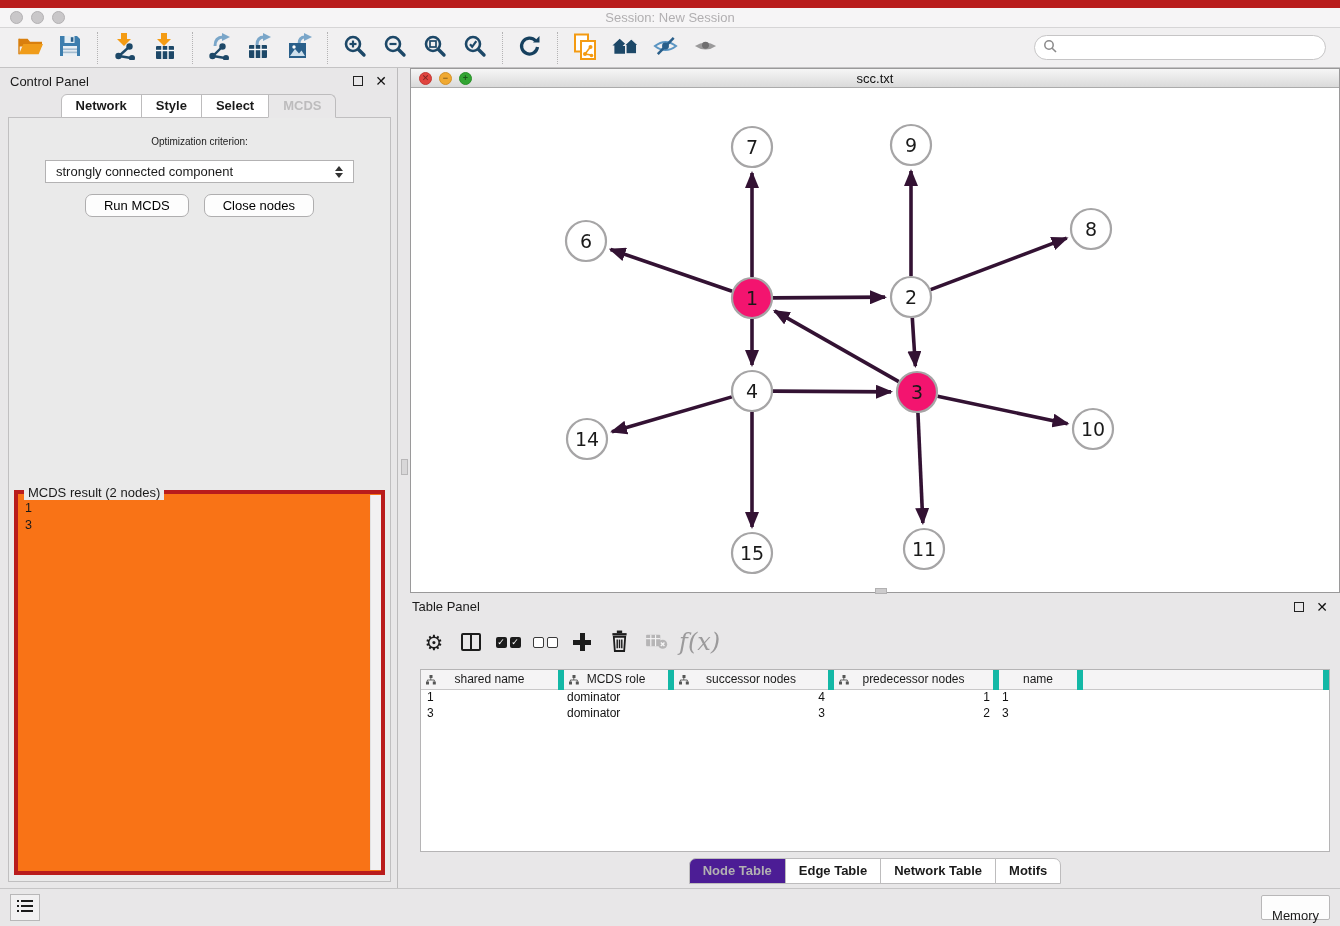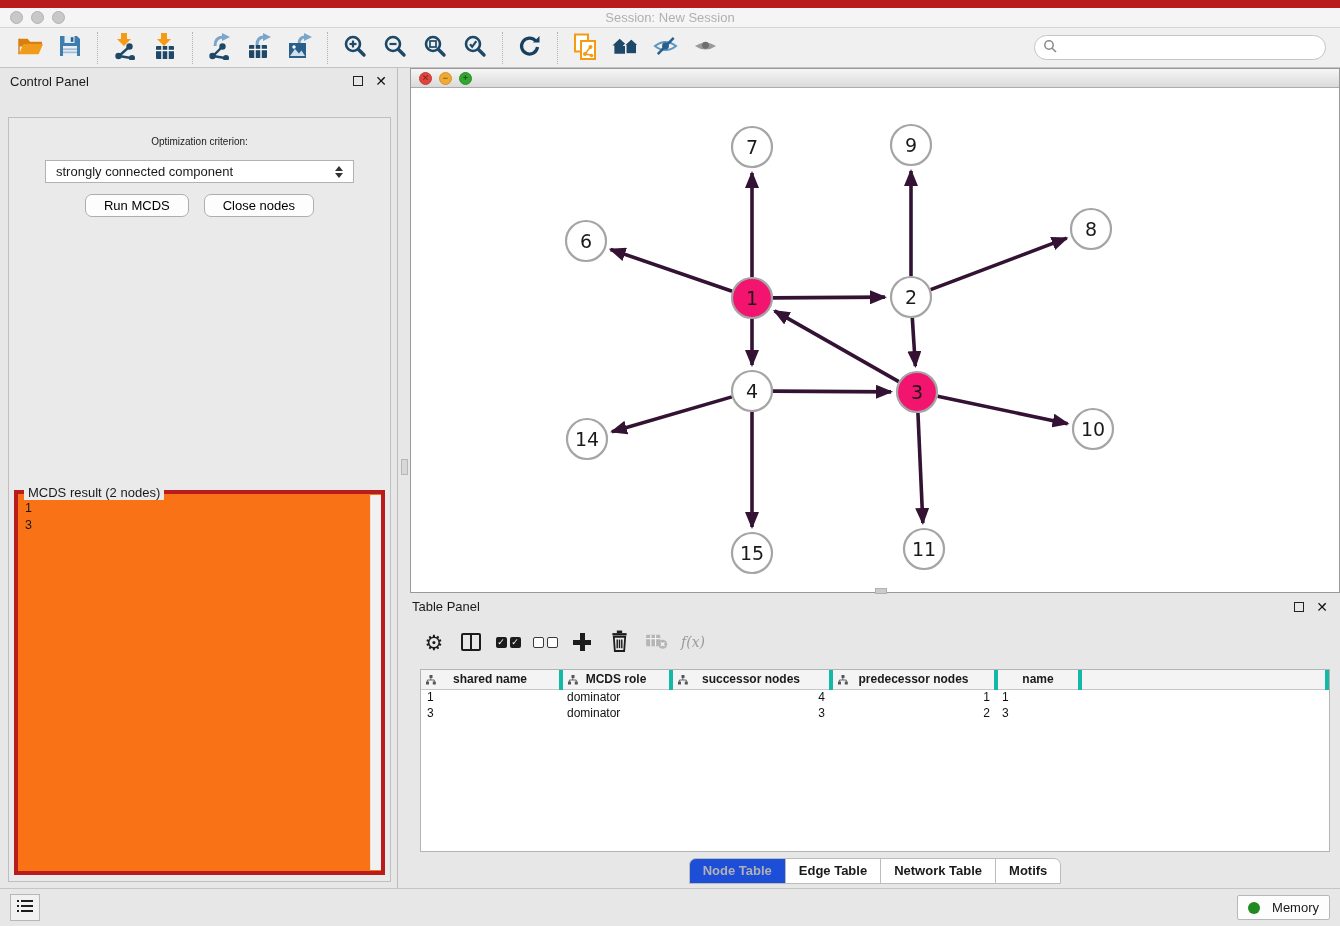--- a/index.html
+++ b/index.html
@@ -68,39 +68,39 @@
   .tt-btn { min-width:28px; height:34px; display:flex; align-items:center; justify-content:center; }
   .cols-ic { width:20px; height:18px; border:2.5px solid #1c1c1c; border-radius:2px; position:relative; }
   .cols-ic::after { content:""; position:absolute; left:50%; top:0; bottom:0; width:2.5px; margin-left:-1.25px; background:#1c1c1c; }
   .chk-pair { display:flex; gap:3px; }
   .chk { width:11px; height:11px; border-radius:2px; background:#1c1c1c; color:#fff; font-size:9px; font-weight:bold; display:flex; align-items:center; justify-content:center; }
   .unchk { width:11px; height:11px; border-radius:2px; border:1.6px solid #3a3a3a; background:#fff; }
   .plus-ic { position:relative; width:18px; height:18px; }
   .plus-ic::before, .plus-ic::after { content:""; position:absolute; background:#1c1c1c; }
   .plus-ic::before { left:7px; top:0; width:4.5px; height:18px; }
   .plus-ic::after { top:7px; left:0; height:4.5px; width:18px; }
-  .fx-label { font-family:"DejaVu Serif","Liberation Serif",serif; font-style:italic; font-size:14px; color:#9b9a9b; }
+  .fx-label { font-family:"DejaVu Serif","Liberation Serif",serif; font-style:italic; font-size:24px; color:#9b9a9b; }
   .gear-glyph { font-size:21px; color:#1c1c1c; line-height:1; }
   .table-wrap { flex:1; margin:5px 10px 0 10px; background:#fff; border:1px solid #b5b4b5; overflow:hidden; }
   table.data { border-collapse:collapse; width:100%; table-layout:fixed; font-size:12px; }
-  table.data th { background:#f5f4f5; border-right:4px solid #14b8a6; border-bottom:1px solid #c9c8c9; font-weight:bold; height:19px; position:relative; padding:0 4px; }
+  table.data th { background:#f5f4f5; border-right:6px solid #14b8a6; border-bottom:1px solid #c9c8c9; font-weight:normal; height:19px; position:relative; padding:0 4px; }
   table.data th .th-inner { display:flex; align-items:center; justify-content:center; gap:4px; }
   table.data th .th-sort { position:absolute; left:5px; top:4px; }
   table.data td { height:16px; padding:0 6px; color:#111; }
   td.num { text-align:right; }
   .tp-tabs { height:36px; display:flex; align-items:flex-start; justify-content:center; padding-top:6px; }
   .btab { background:#fff; border:1px solid #bdbcbd; padding:4px 13px 5px; font-weight:600; font-size:13px; margin-left:-1px; cursor:default; }
   .btab.first { border-top-left-radius:7px; border-bottom-left-radius:0; margin-left:0; }
   .btab.last { border-top-right-radius:7px; }
-  .btab.sel { background:#1d4ed8; color:#b2b1b2; }
+  .btab.sel { background:#4c1d95; color:#b2b1b2; }
 
   
   .statusbar { height:38px; border-top:1px solid #c6c5c6; background:#e8e7e8; display:flex; align-items:center; padding:0 10px; }
   .sb-btn { width:30px; height:27px; background:#f2f1f2; border:1px solid #b8b7b8; display:flex; align-items:center; justify-content:center; }
-  .mem-btn { margin-left:auto; height:25px; background:#fdfdfd; border:1px solid #b8b7b8; border-radius:2px; display:flex; align-items:center; gap:12px; padding:0 10px; font-size:13px; }
+  .mem-btn { margin-left:auto; height:25px; background:#fdfdfd; border:1px solid #b8b7b8; border-radius:2px; display:flex; align-items:center; gap:12px; padding:0 10px; font-size:13px;flex-direction:column; }
   .mem-dot { width:12px; height:12px; border-radius:50%; background:#1f8a1f; }
 </style>
 </head>
 <body>
 
 <div class="titlebar">
   <div class="traffic">
     <span class="tl"></span>
     <span class="tl"></span>
     <span class="tl"></span>
@@ -301,20 +301,26 @@
 <div class="main">
 
   <div class="control-panel">
     <div class="panel-head">
       <span class="panel-title">Control Panel</span>
       <span class="panel-head-icons">
         <span class="float-ic"></span>
         <span class="close-ic">✕</span>
       </span>
     </div>
+    <div class="ctabs">
+      <span class="ctab">Network</span>
+      <span class="ctab">Style</span>
+      <span class="ctab">Select</span>
+      <span class="ctab sel">MCDS</span>
+    </div>
     <div class="cp-box">
       <div class="opt-label">Optimization criterion:</div>
       <div class="combo">
         <span>strongly connected component</span>
         <span class="spinner">
             <i class="spin-up"></i>
             <i class="spin-dn"></i>
           </span>
       </div>
       <div class="btn-row">
@@ -332,20 +338,21 @@
 
   <div class="right-col">
 
     <div class="net-window">
       <div class="net-titlebar">
         <div class="net-lights">
           <span class="nl red">✕</span>
           <span class="nl yellow">−</span>
           <span class="nl green">+</span>
         </div>
+        <span class="net-title">scc.txt</span>
       </div>
       <div class="net-canvas">
         <svg id="graph" width="928" height="504" viewBox="0 0 928 504">
           <defs>
             <marker id="arrowhead" markerUnits="userSpaceOnUse" markerWidth="17" markerHeight="14" refX="15" refY="7" orient="auto">
               <path d="M0,0 L17,7 L0,14 z" fill="#331233"></path>
             </marker>
           </defs>
         <line x1="341" y1="189" x2="341" y2="85" stroke="#331233" stroke-width="3.6" marker-end="url(#arrowhead)"></line>
             <line x1="321.13828360996655" y1="203.18001304679575" x2="199.59069648289858" y2="161.44379337063384" stroke="#331233" stroke-width="3.6" marker-end="url(#arrowhead)"></line>

